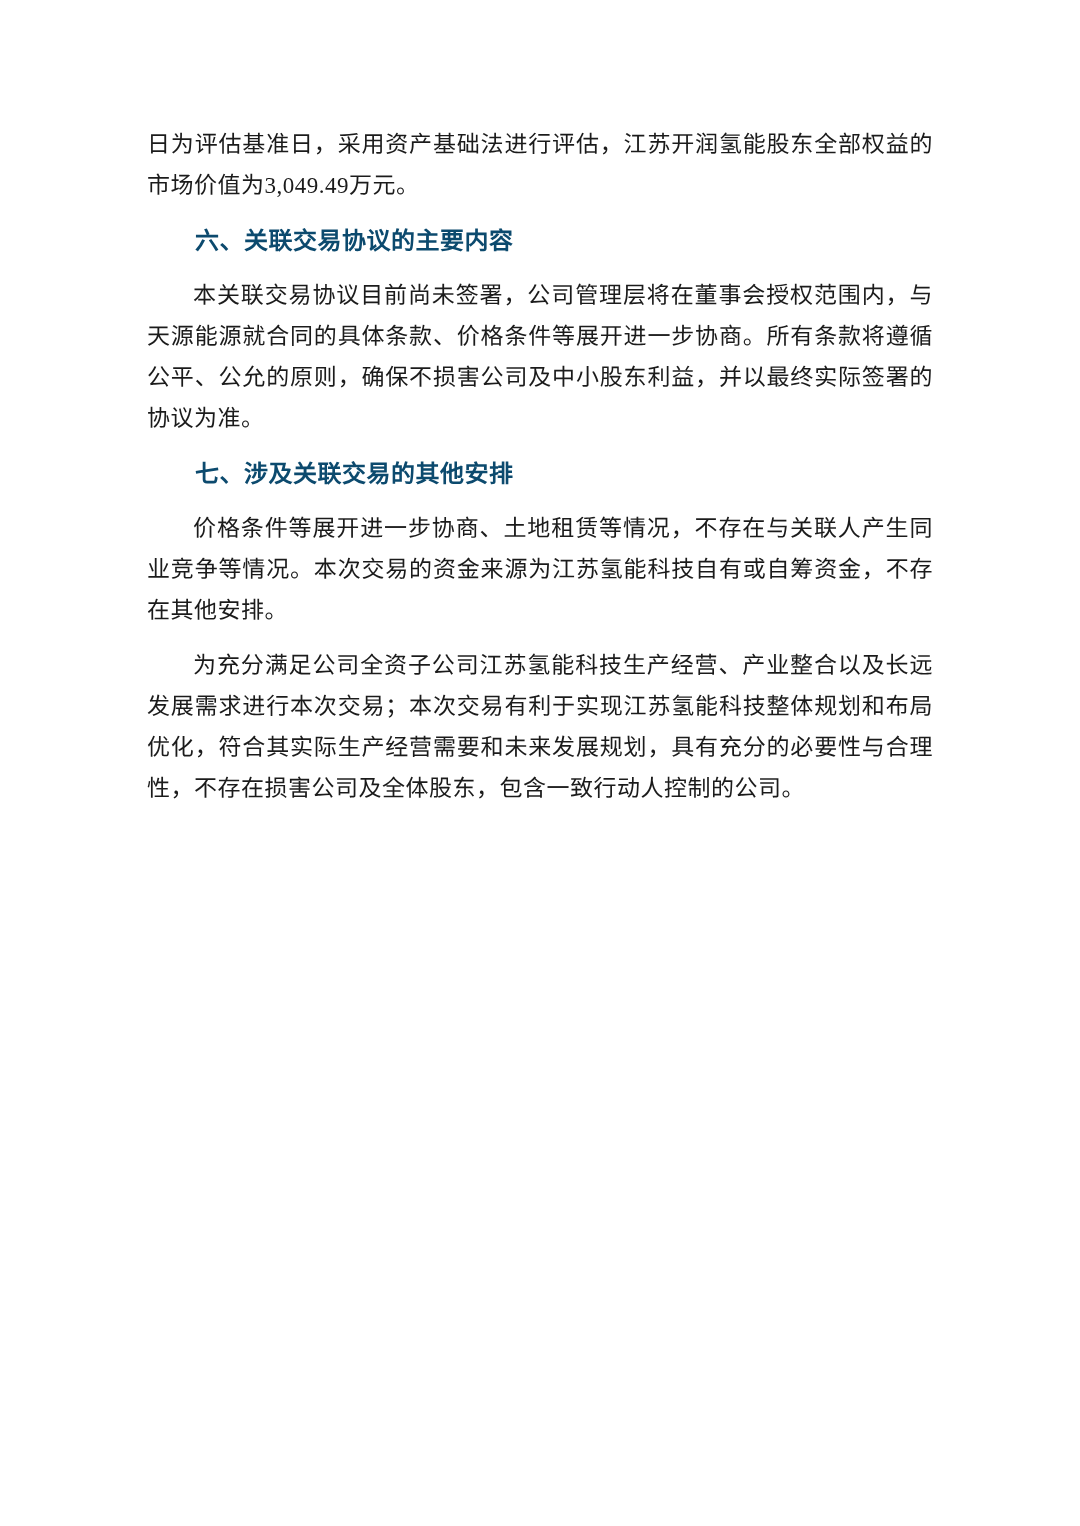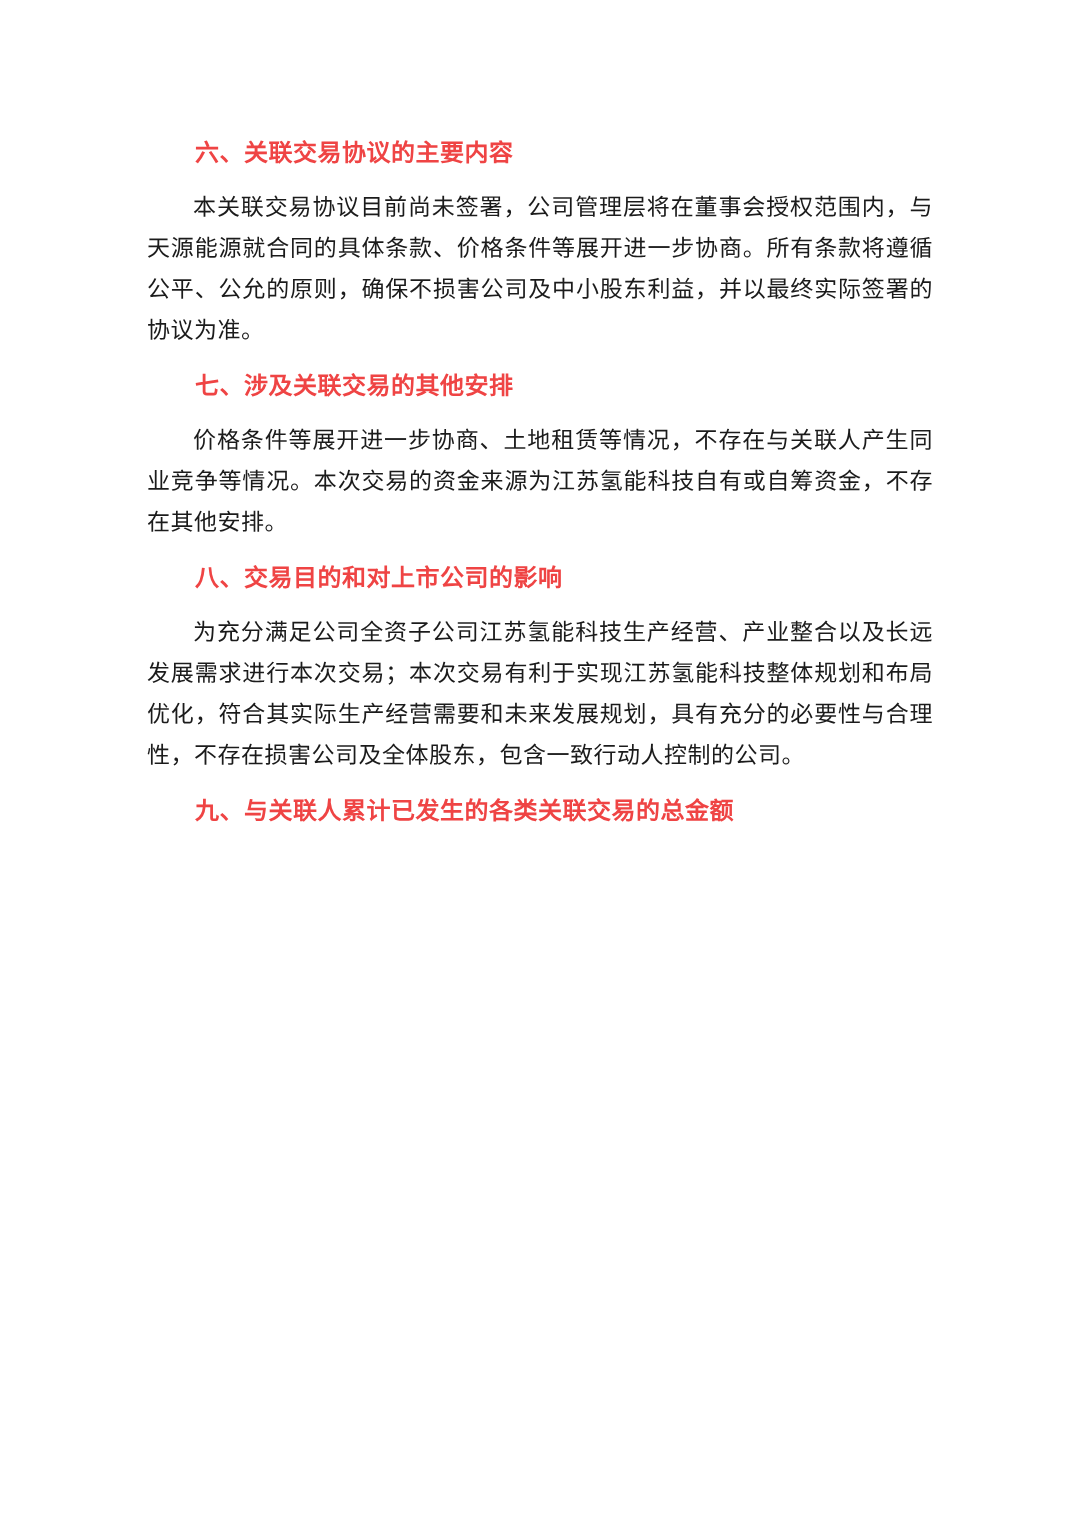--- a/index.html
+++ b/index.html
@@ -31,39 +31,38 @@
   }
   .para.no-indent {
     text-indent: 0;
   }
   .heading {
     margin: 8px 0 14px 0;
     font-size: 24px;
     line-height: 41px;
     font-weight: 700;
     font-family: "Liberation Sans", "DejaVu Sans", sans-serif;
-    color: #ef4444;
+    color: #0c4a6e;
     text-indent: 2em;
     letter-spacing: 0.5px;
   }
 </style>
 </head>
 <body>
 
 <main class="page">
+  <p class="para no-indent">日为评估基准日，采用资产基础法进行评估，江苏开润氢能股东全部权益的市场价值为3,049.49万元。</p>
 
 
 
   <h2 class="heading">六、关联交易协议的主要内容</h2>
 
   <p class="para indent">本关联交易协议目前尚未签署，公司管理层将在董事会授权范围内，与天源能源就合同的具体条款、价格条件等展开进一步协商。所有条款将遵循公平、公允的原则，确保不损害公司及中小股东利益，并以最终实际签署的协议为准。</p>
 
   <h2 class="heading">七、涉及关联交易的其他安排</h2>
 
   <p class="para indent">价格条件等展开进一步协商、土地租赁等情况，不存在与关联人产生同业竞争等情况。本次交易的资金来源为江苏氢能科技自有或自筹资金，不存在其他安排。</p>
 
-  <h2 class="heading">八、交易目的和对上市公司的影响</h2>
 
   <p class="para indent">为充分满足公司全资子公司江苏氢能科技生产经营、产业整合以及长远发展需求进行本次交易；本次交易有利于实现江苏氢能科技整体规划和布局优化，符合其实际生产经营需要和未来发展规划，具有充分的必要性与合理性，不存在损害公司及全体股东，包含一致行动人控制的公司。</p>
 
-  <h2 class="heading">九、与关联人累计已发生的各类关联交易的总金额</h2>
 
 </main>
 
 </body></html>

